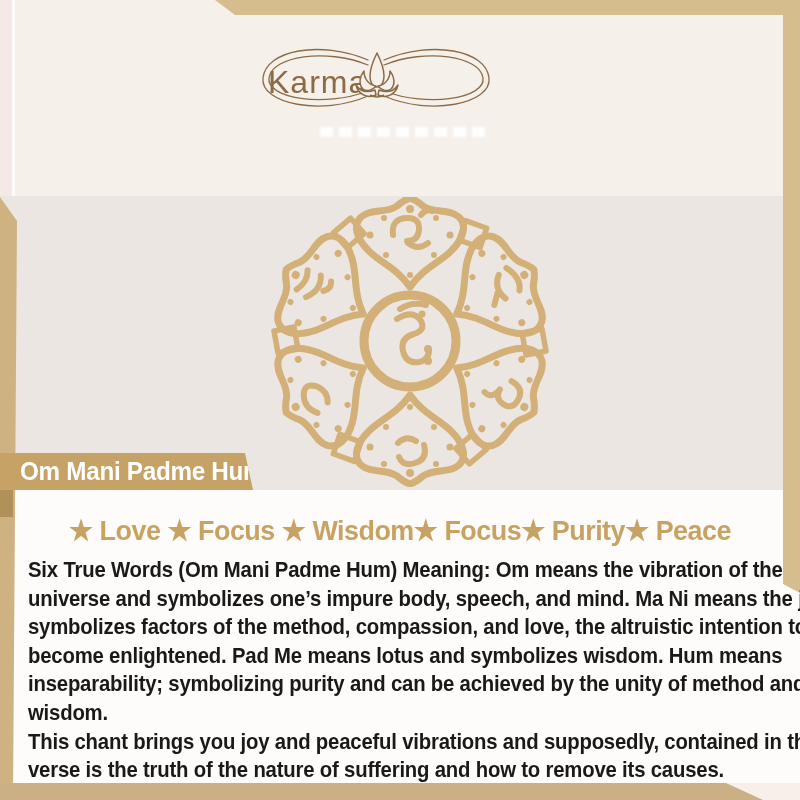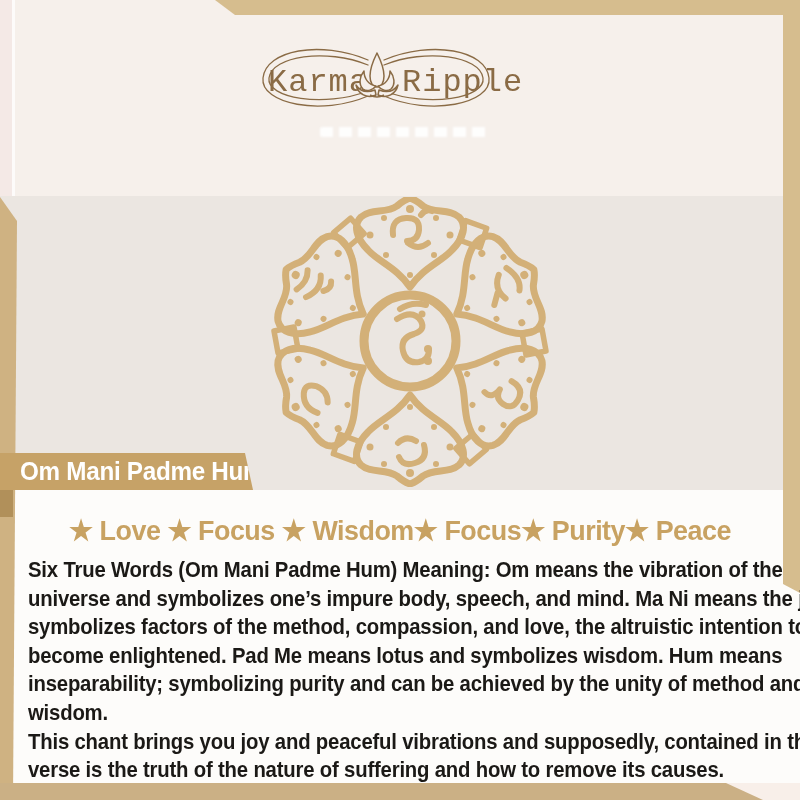--- a/index.html
+++ b/index.html
@@ -27,21 +27,21 @@
   .right-strip{left:783px;top:15px;width:17px;height:578px;background:var(--gold-band);
             clip-path:polygon(0 0,100% 0,100% 100%,0 calc(100% - 9px));}
   .left-strip{left:0;top:197px;width:17px;height:603px;background:var(--gold-left);
             clip-path:polygon(0 0,17px 24px,13px 100%,0 100%);}
   .bottom-band{left:0;top:783px;width:800px;height:17px;background:var(--gold-bottom);
             clip-path:polygon(0 0,726px 0,763px 100%,0 100%);}
   .dark-square{left:0;top:490px;width:13px;height:27px;background:var(--dark-accent);}
   
   .logo{left:250px;top:38px;width:300px;height:80px;}
   .logo svg.swirl{position:absolute;left:0;top:0;}
-  .logo .word{position:absolute;top:26px;font-family:Liberation Mono, monospace;
+  .logo .word{position:absolute;top:26px;font-family:Liberation Sans, sans-serif;
       font-size:32px;color:var(--logo-brown);letter-spacing:1px;}
   .logo .karma{left:18px;}
   .logo .ripple{left:152px;}
   .logo .lotus{position:absolute;left:104px;top:12px;}
   
   .ghost-strip{left:320px;top:127px;width:170px;height:10px;border-radius:2px;
       background:repeating-linear-gradient(90deg,rgba(255,255,255,.9) 0 13px,rgba(255,255,255,0) 13px 19px);
       filter:blur(1px);}
   .heading-box{left:165px;top:141px;width:473px;height:52px;background:var(--heading-box);}
   .heading{width:100%;text-align:center;line-height:52px;font-size:37px;font-weight:bold;
@@ -91,21 +91,20 @@
     </svg>
     <span class="word karma">Karma</span>
     <svg class="lotus" width="46" height="52" viewBox="0 0 46 52" fill="#f6f0eb" stroke="#8a6b45" stroke-width="1.5" stroke-linejoin="round">
       <path d="M23,3 C19,11 16,18 16,26 C16,33 19,37 23,37 C27,37 30,33 30,26 C30,18 27,11 23,3 Z"></path>
       <path d="M22,36 C15,35 10,29 10,21 C6,26 4,34 9,39 C13,42 19,40 22,36 Z"></path>
       <path d="M24,36 C31,35 36,29 36,21 C40,26 42,34 37,39 C33,42 27,40 24,36 Z"></path>
       <path d="M21,40 C13,43 6,41 2,35 C4,44 13,49 22,45 Z"></path>
       <path d="M25,40 C33,43 40,41 44,35 C42,44 33,49 24,45 Z"></path>
       <path d="M16,45 Q23,49 30,45" fill="none"></path>
     </svg>
-    <span class="word ripple">Ripple</span>
   </div>
 
   <div class="abs ghost-strip"></div>
 
   <svg class="abs mandala" width="320" height="290" viewBox="0 0 320 290" fill="none" stroke="#d3b078" stroke-linecap="round" stroke-linejoin="round">
     <defs>
       <g id="petal">
         <path stroke-width="7" d="M160,90 C147,71 129,65 118,53 C106,41 103,28 111,20 C121,11 136,17 147,9 Q154,3 160,1 Q166,3 173,9 C184,17 199,11 209,20 C217,28 214,41 202,53 C191,65 173,71 160,90 Z"></path>
         <g fill="#d3b078" stroke="none">
           <circle cx="160" cy="78" r="3"></circle>

